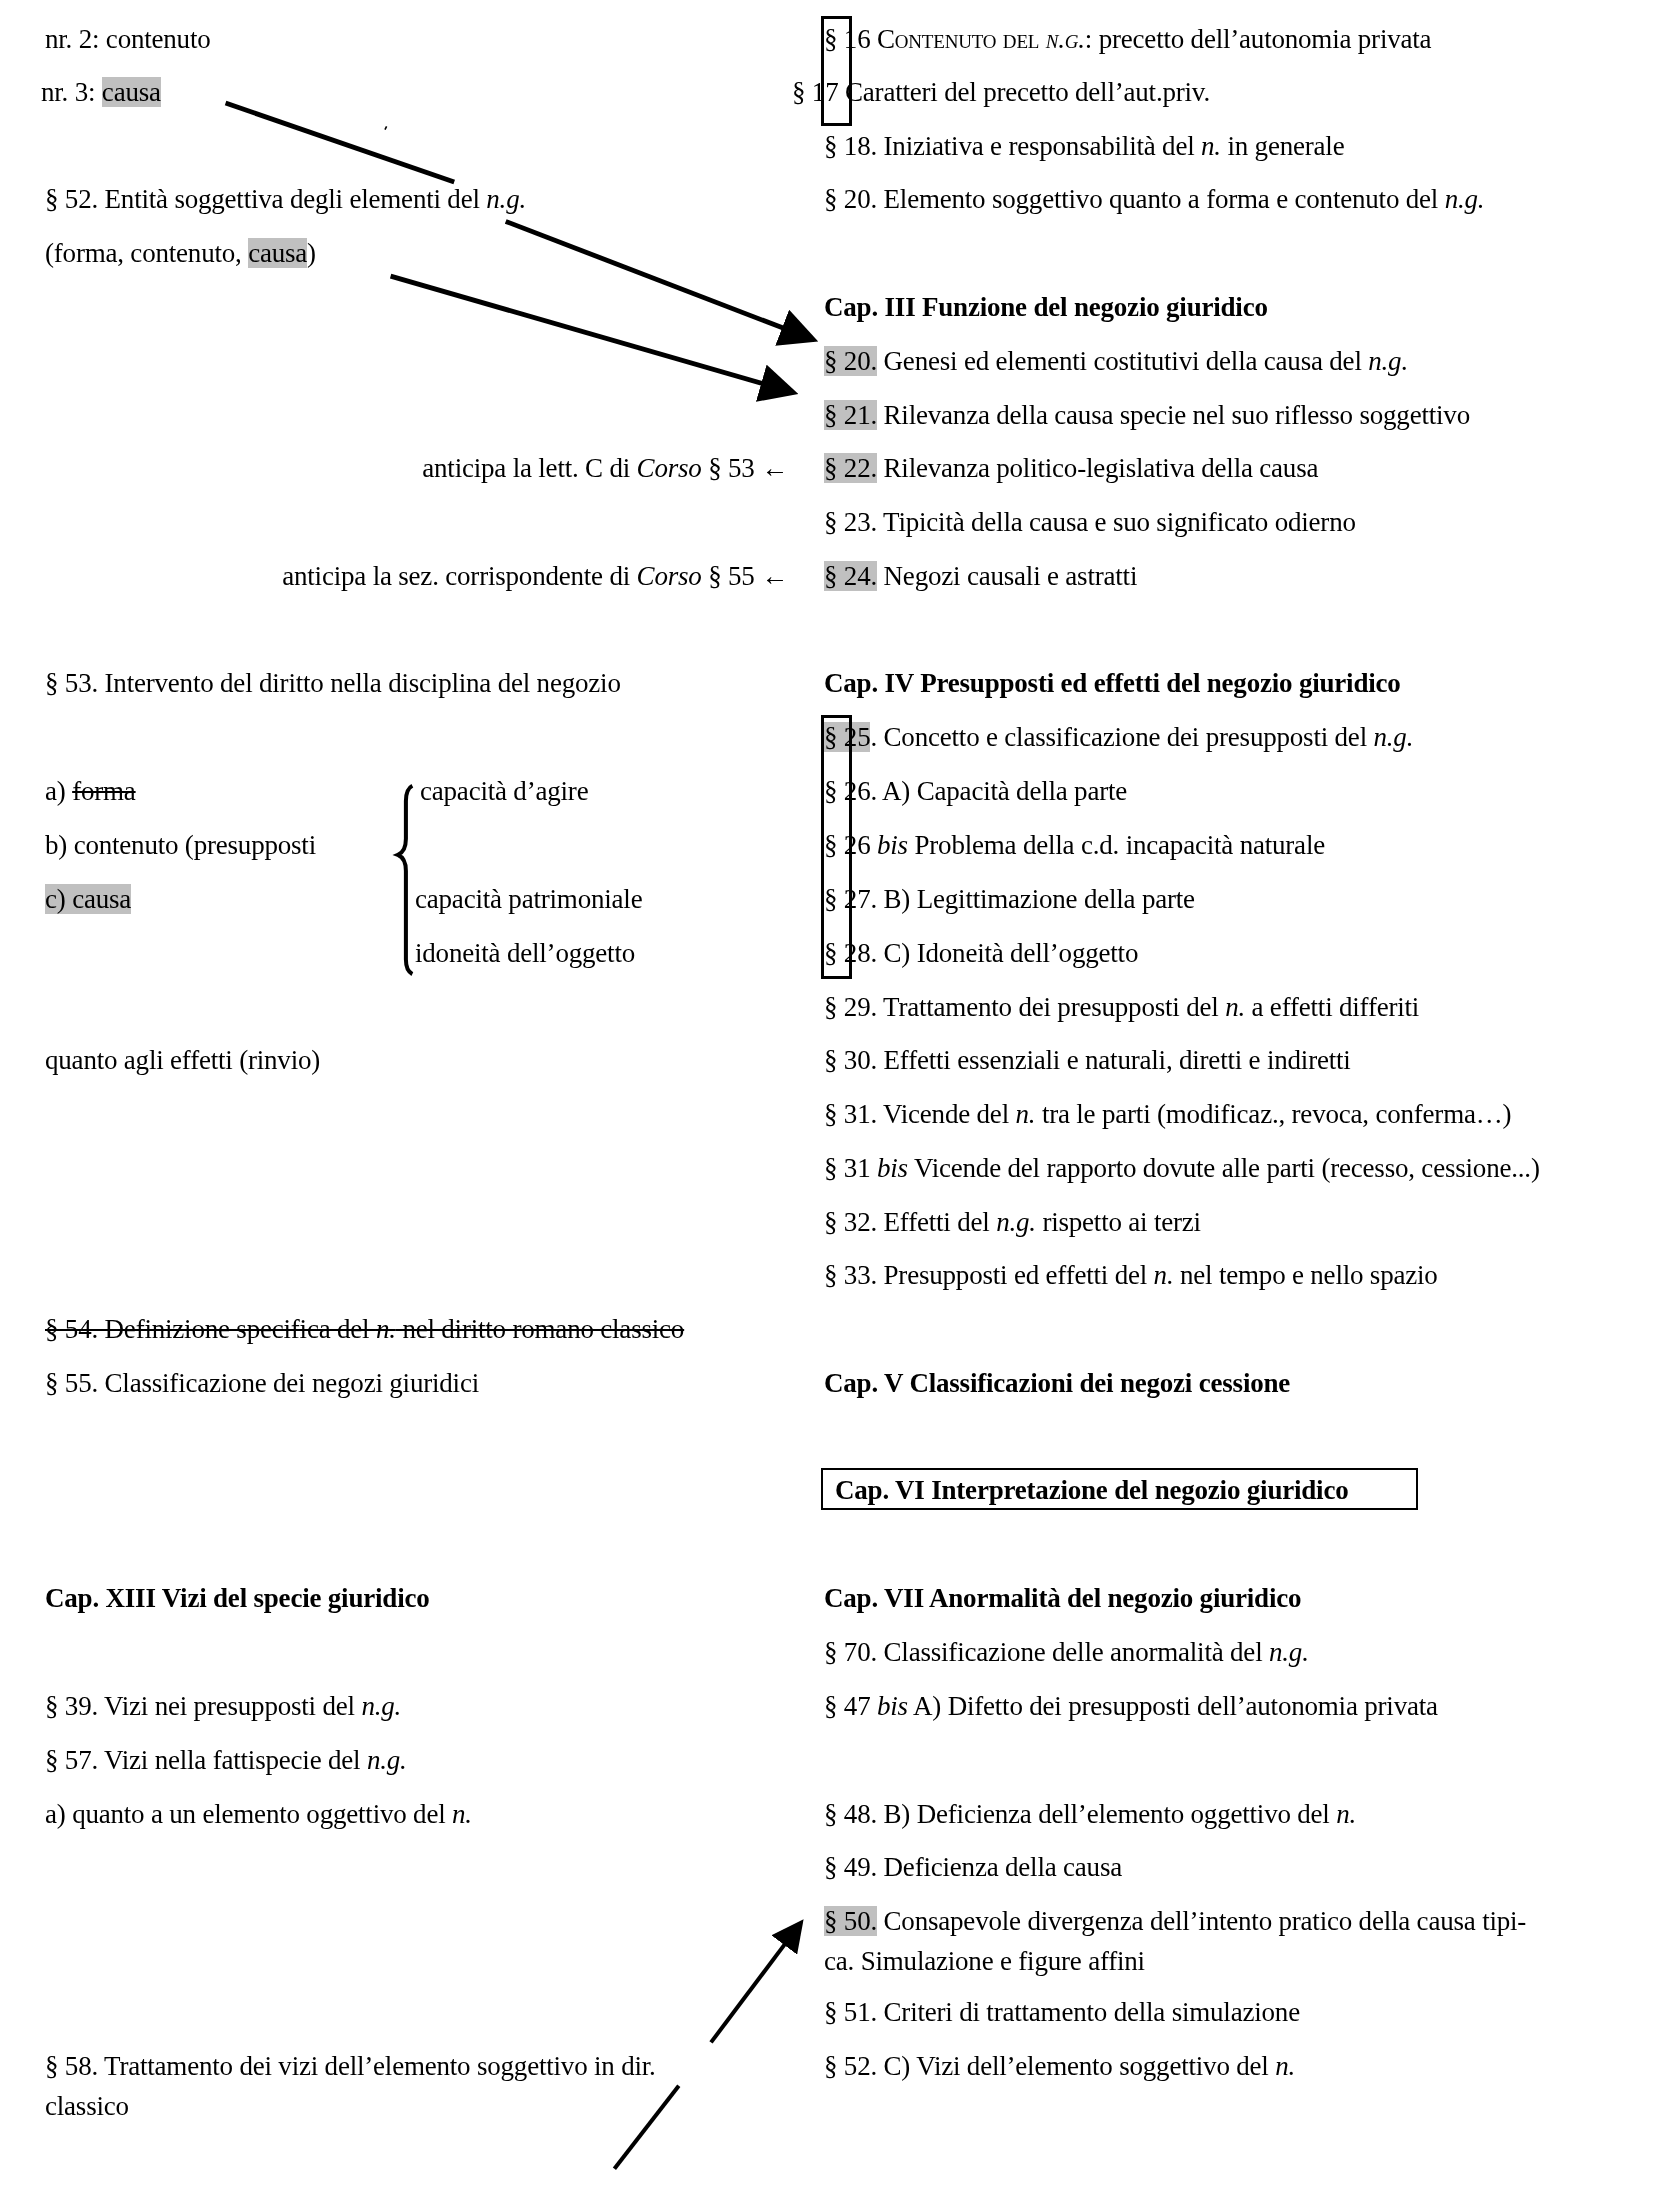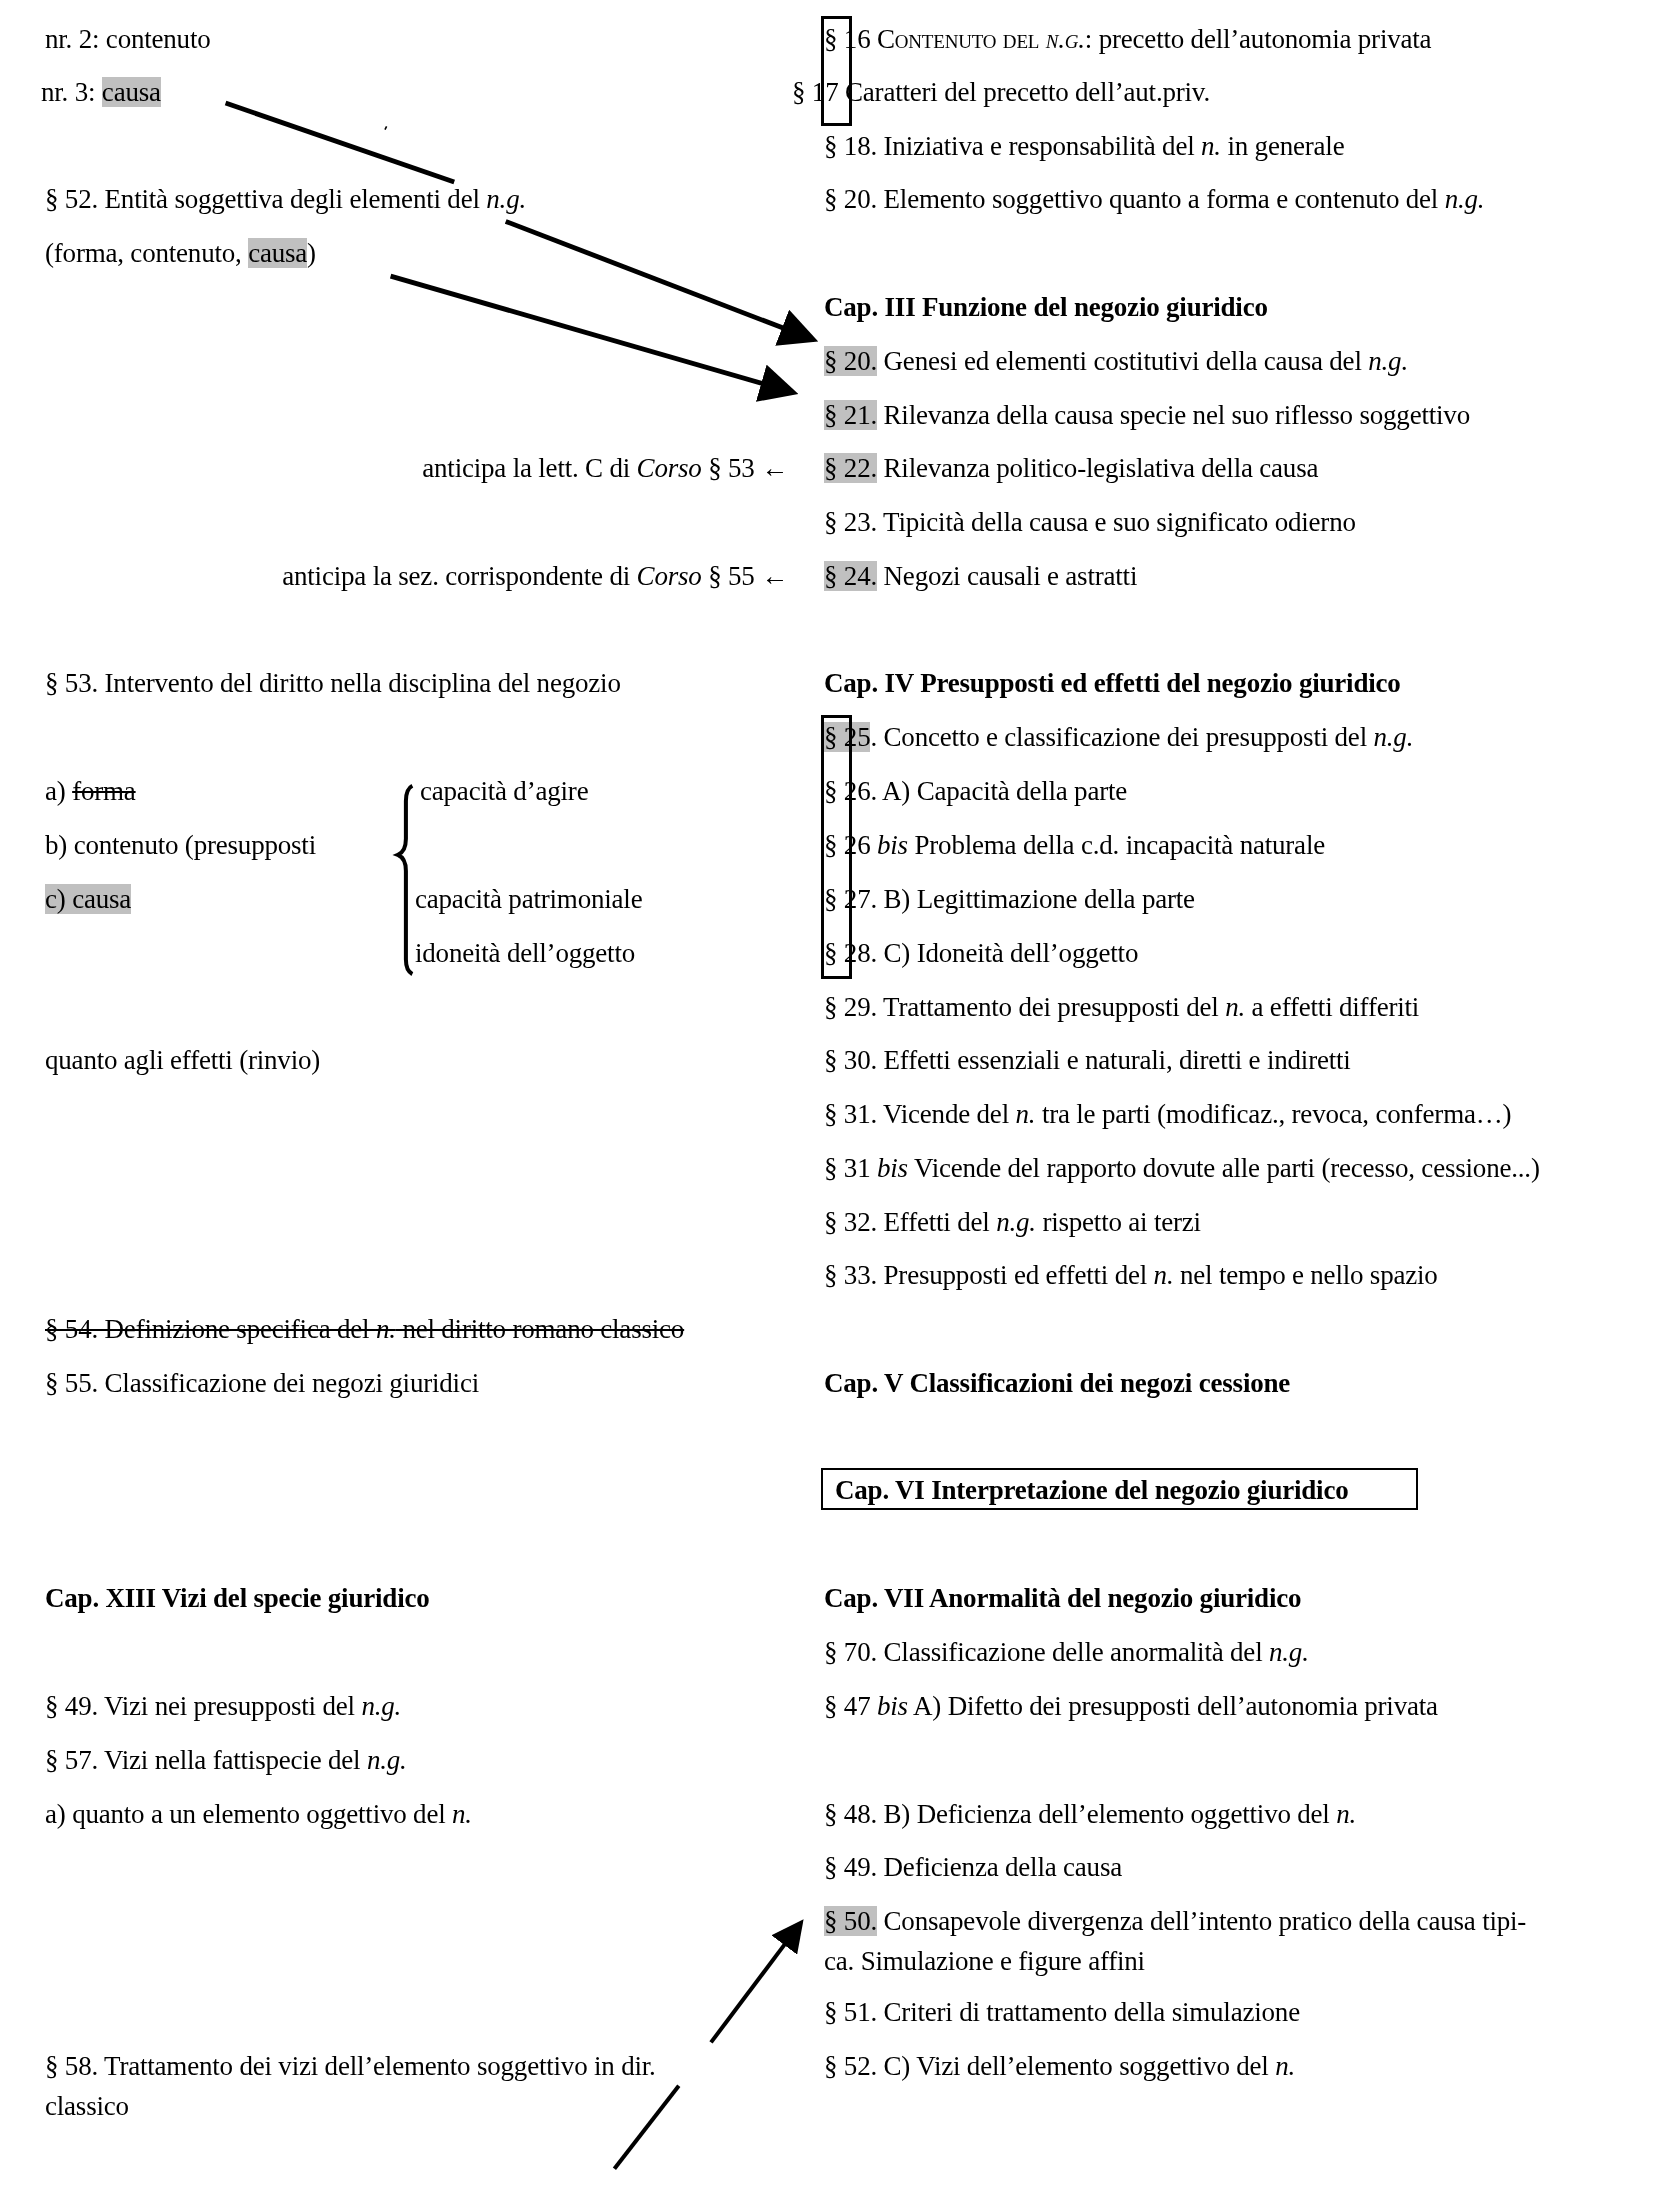--- a/index.html
+++ b/index.html
@@ -44,21 +44,21 @@
 <div class="ln" style="left:420px;top:774px"><span>capacità d’agire</span></div>
 <div class="ln" style="left:415px;top:882px"><span>capacità patrimoniale</span></div>
 <div class="ln" style="left:415px;top:936px"><span>idoneità dell’oggetto</span></div>
 
 <div class="ln" style="left:45px;top:1043px"><span>quanto agli effetti (rinvio)</span></div>
 
 <div class="ln strike" style="left:45px;top:1312px"><span>§ 54. Definizione specifica del </span><i>n.</i><span> nel diritto romano classico</span></div>
 <div class="ln" style="left:45px;top:1366px"><span>§ 55. Classificazione dei negozi giuridici</span></div>
 
 <div class="ln b" style="left:45px;top:1581px"><span>Cap. XIII Vizi del specie giuridico</span></div>
-<div class="ln" style="left:45px;top:1689px"><span>§ 49. Vizi nei presupposti del </span><i>n.g.</i></div>
+<div class="ln" style="left:45px;top:1689px"><span>§ 39. Vizi nei presupposti del </span><i>n.g.</i></div>
 <div class="ln" style="left:45px;top:1743px"><span>§ 57. Vizi nella fattispecie del </span><i>n.g.</i></div>
 <div class="ln" style="left:45px;top:1797px"><span>a) quanto a un elemento oggettivo del </span><i>n.</i></div>
 
 <div class="ln" style="left:45px;top:2049px"><span>§ 58. Trattamento dei vizi dell’elemento soggettivo in dir.</span></div>
 <div class="ln" style="left:45px;top:2089px"><span>classico</span></div>
 
 <div class="ln" style="left:824px;top:22px"><span>§ 16</span> <span class="sc">Contenuto del </span><i class="sc">n.g.</i><span>: precetto dell’autonomia privata</span></div>
 <div class="ln" style="left:792px;top:75px"><span>§ 17</span><span> Caratteri del precetto dell’aut.priv.</span></div>
 <div class="box" style="left:821px;top:16px;width:31px;height:110px"></div>
 

